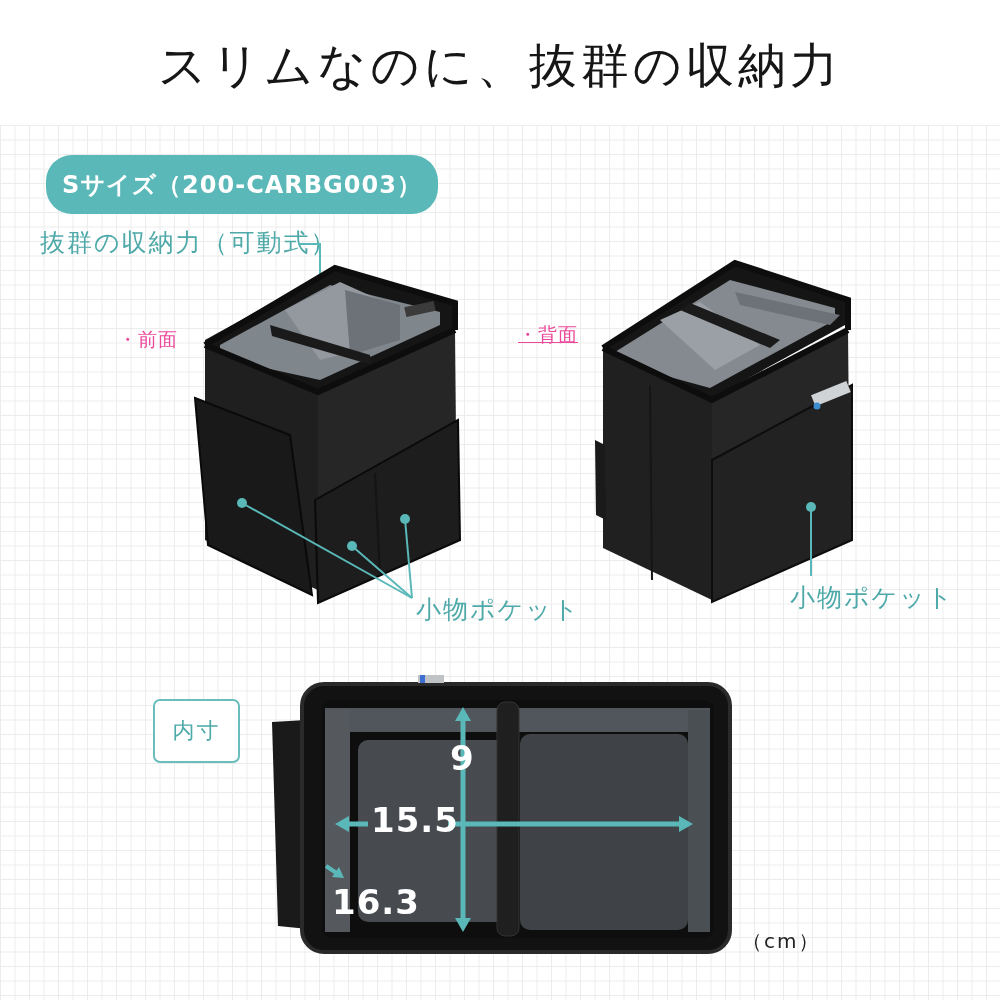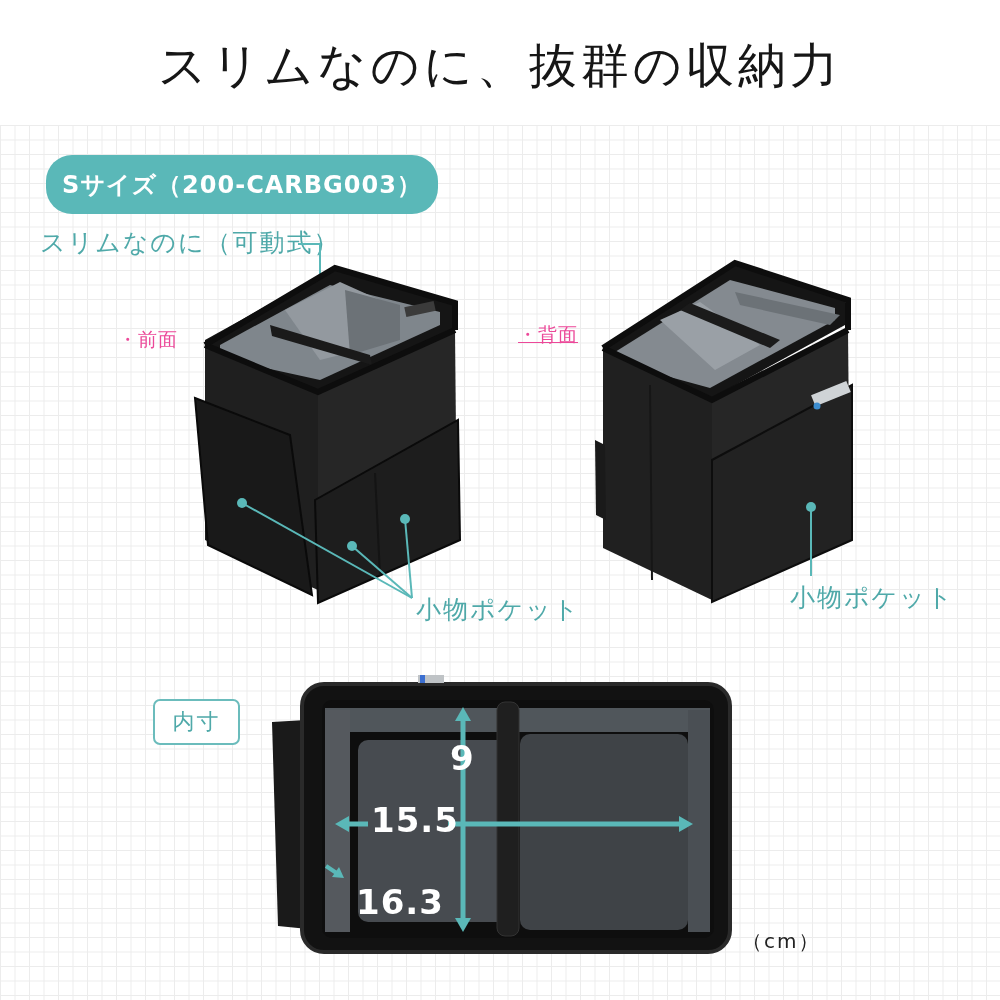--- a/index.html
+++ b/index.html
@@ -32,49 +32,49 @@
   .teal-label { position: absolute; color: #4fa9a9; font-size: 25px; letter-spacing: 2px; }
   .divider-label { left: 40px; top: 226px; }
   .view-label { position: absolute; font-size: 19px; color: #ec4899; letter-spacing: 1px; }
   .front-label { left: 118px; top: 327px; }
   .back-label { left: 518px; top: 322px; text-decoration: underline; }
 
   .pocket-label-front { left: 416px; top: 593px; }
   .pocket-label-back { left: 790px; top: 581px; }
 
   .inner-box {
-    position: absolute; left: 153px; top: 699px; width: 87px; height: 46px;
+    position: absolute; left: 153px; top: 699px; width: 87px; height: 64px;
     border: 2px solid #6bbcbc; border-radius: 7px; background: #ffffff;
     color: #4fa9a9; font-size: 22px; display: flex; align-items: center; justify-content: center;
     letter-spacing: 2px;
   }
   .unit-label { position: absolute; left: 742px; top: 928px; font-size: 20px; color: #222; letter-spacing: 2px; }
 
   svg.photo { position: absolute; overflow: visible; }
 
   .dim-text {
     position: absolute; color: #ffffff; font-size: 34px; font-weight: 600;
     font-family: "DejaVu Sans", sans-serif; letter-spacing: 1px;
   }
   .dim-9 { left: 450px; top: 738px; }
   .dim-155 { left: 371px; top: 800px; }
-  .dim-163 { left: 332px; top: 882px; margin-left: 24px; }
+  .dim-163 { left: 332px; top: 882px; }
 </style>
 </head>
 <body>
 
 <div class="header">
   <div class="title">スリムなのに、抜群の収納力</div>
 </div>
 
 <div class="grid-area"></div>
 
 <div class="size-pill">Sサイズ（200-CARBG003）</div>
 
-<div class="teal-label divider-label">スリムなのに（可動式）</div>
+<div class="teal-label divider-label">抜群の収納力（可動式）</div>
 
 <div class="view-label front-label">・前面</div>
 <div class="view-label back-label">・背面</div>
 
 <svg class="photo" style="left:0;top:0;" width="1000" height="1000" viewBox="0 0 1000 1000">
 
   <polyline points="298,244 320,244 320,336" fill="none" stroke="#5ab8b8" stroke-width="2"></polyline>
 
   <polygon points="205,340 335,268 455,303 455,330 318,390 205,360" fill="#151515"></polygon>
   <polygon points="220,345 330,285 440,312 440,325 320,380 220,358" fill="#7f868c"></polygon>

